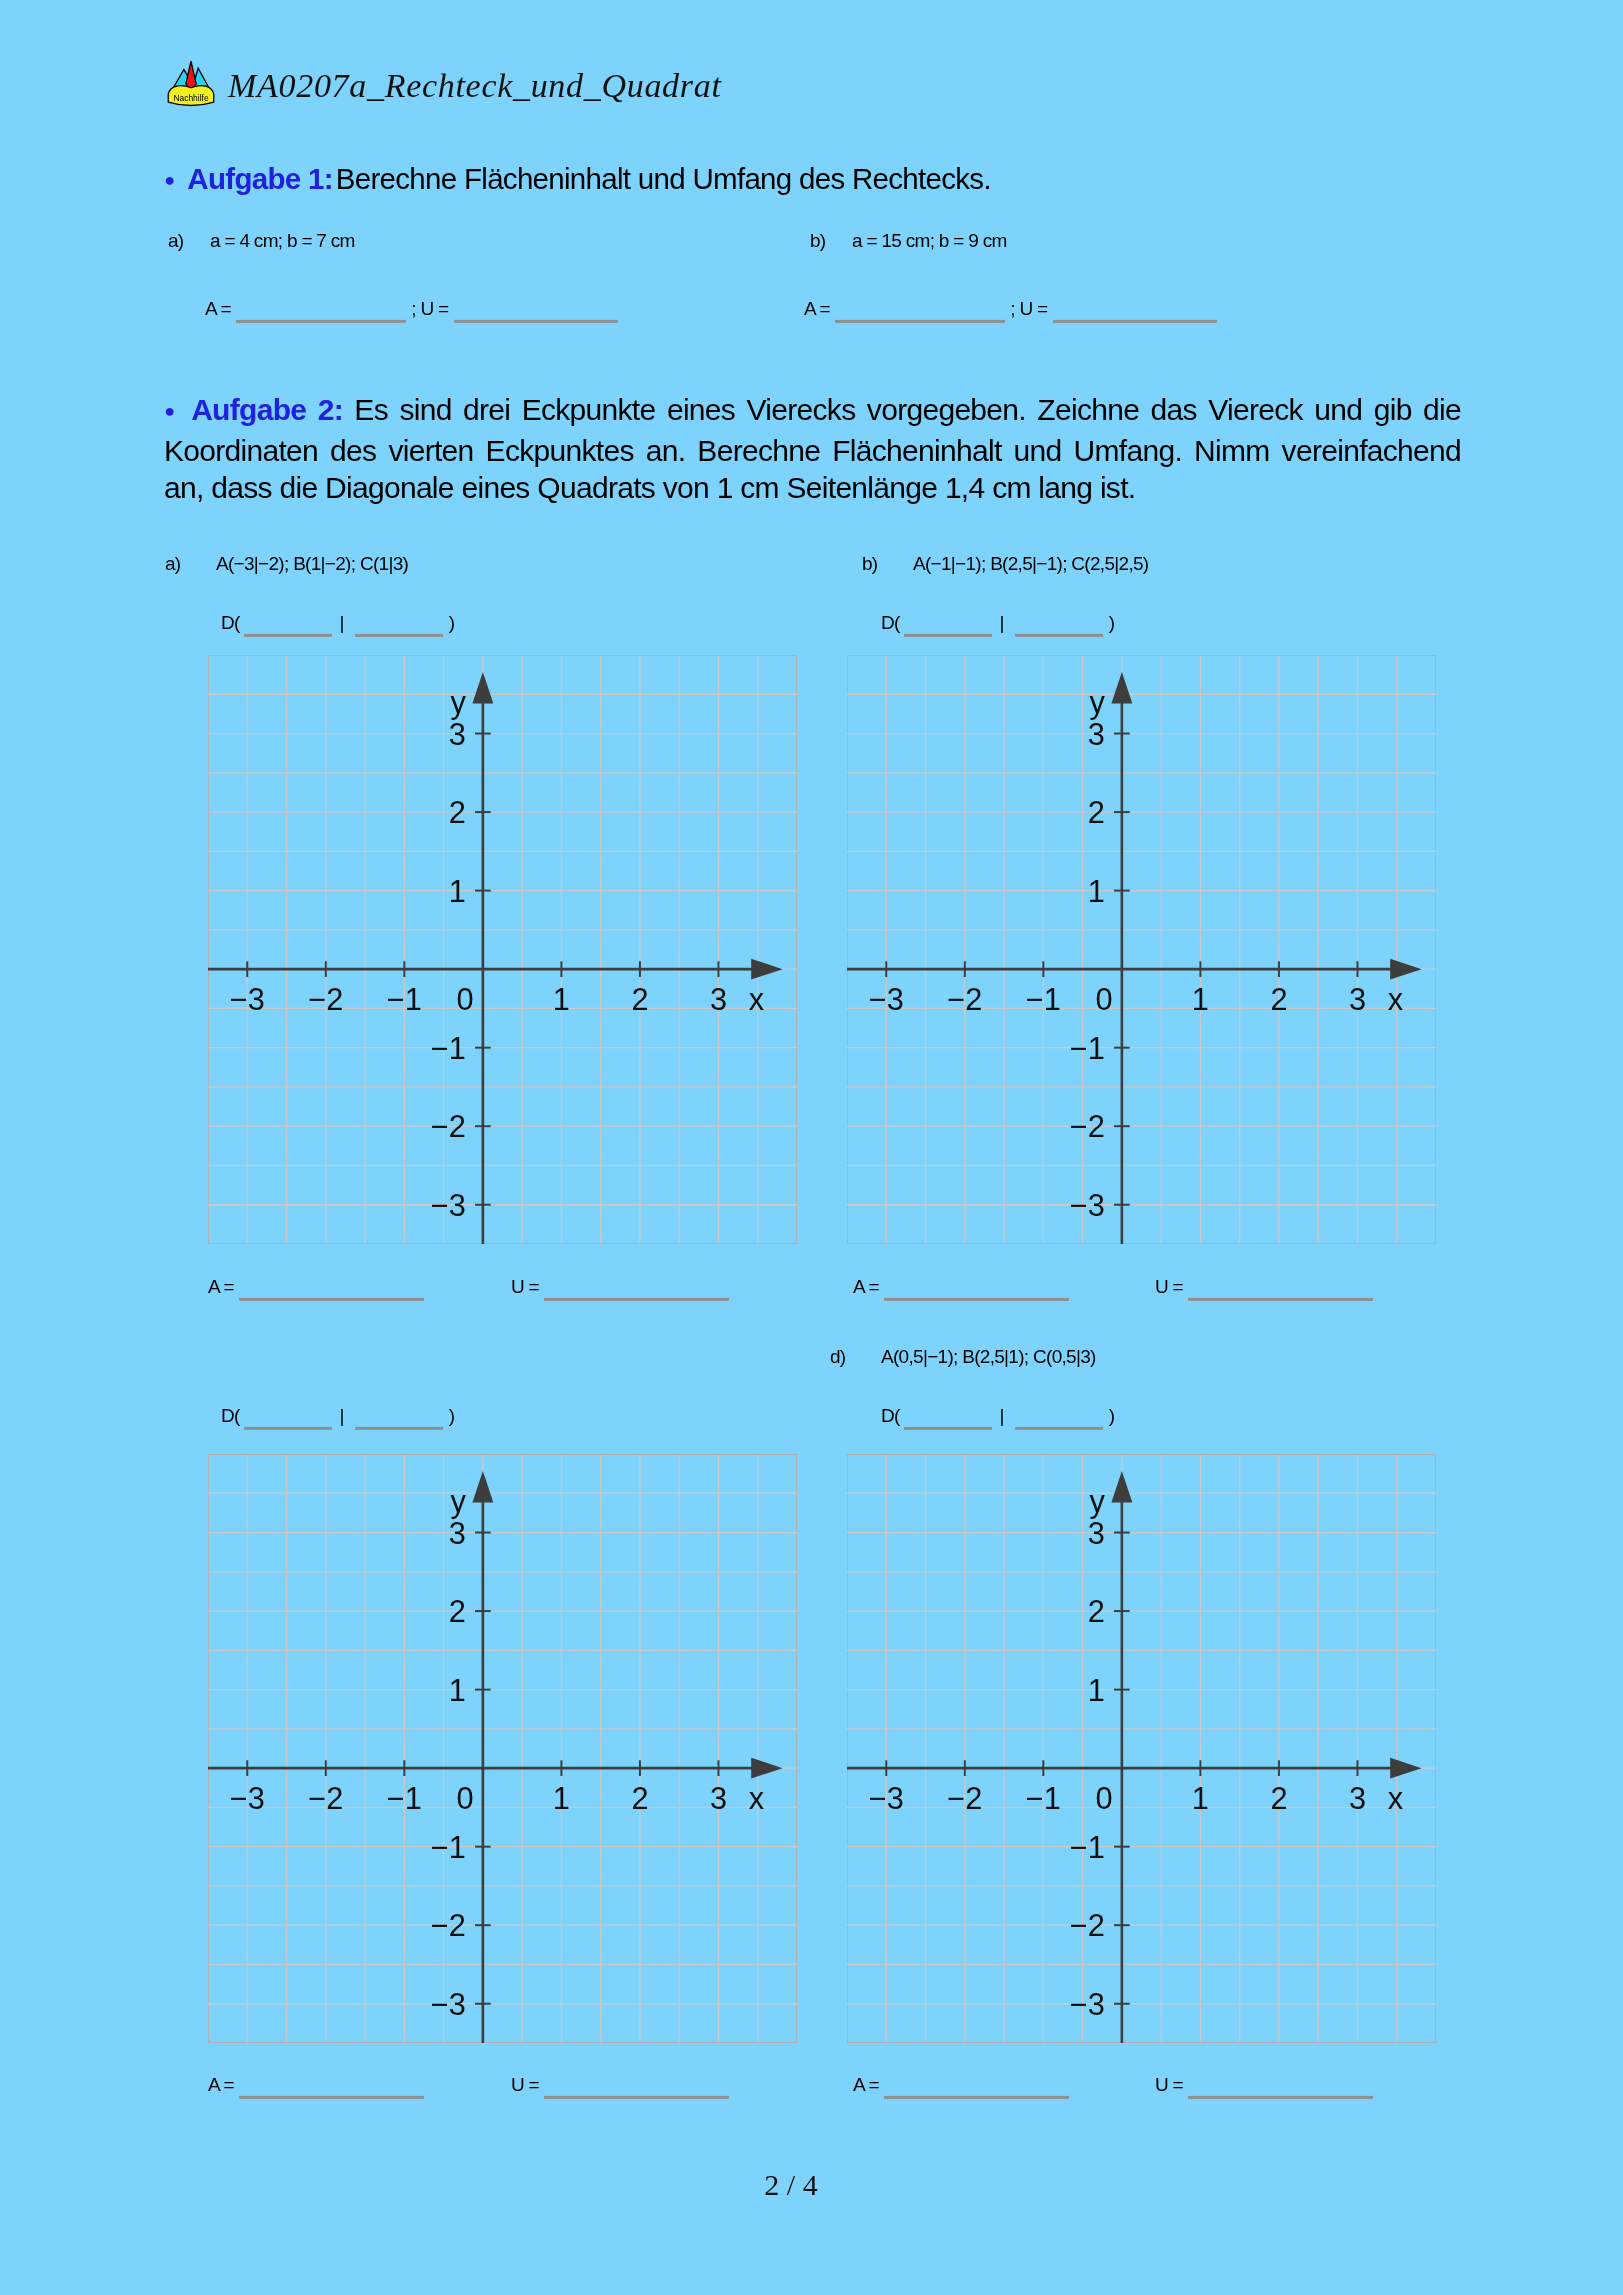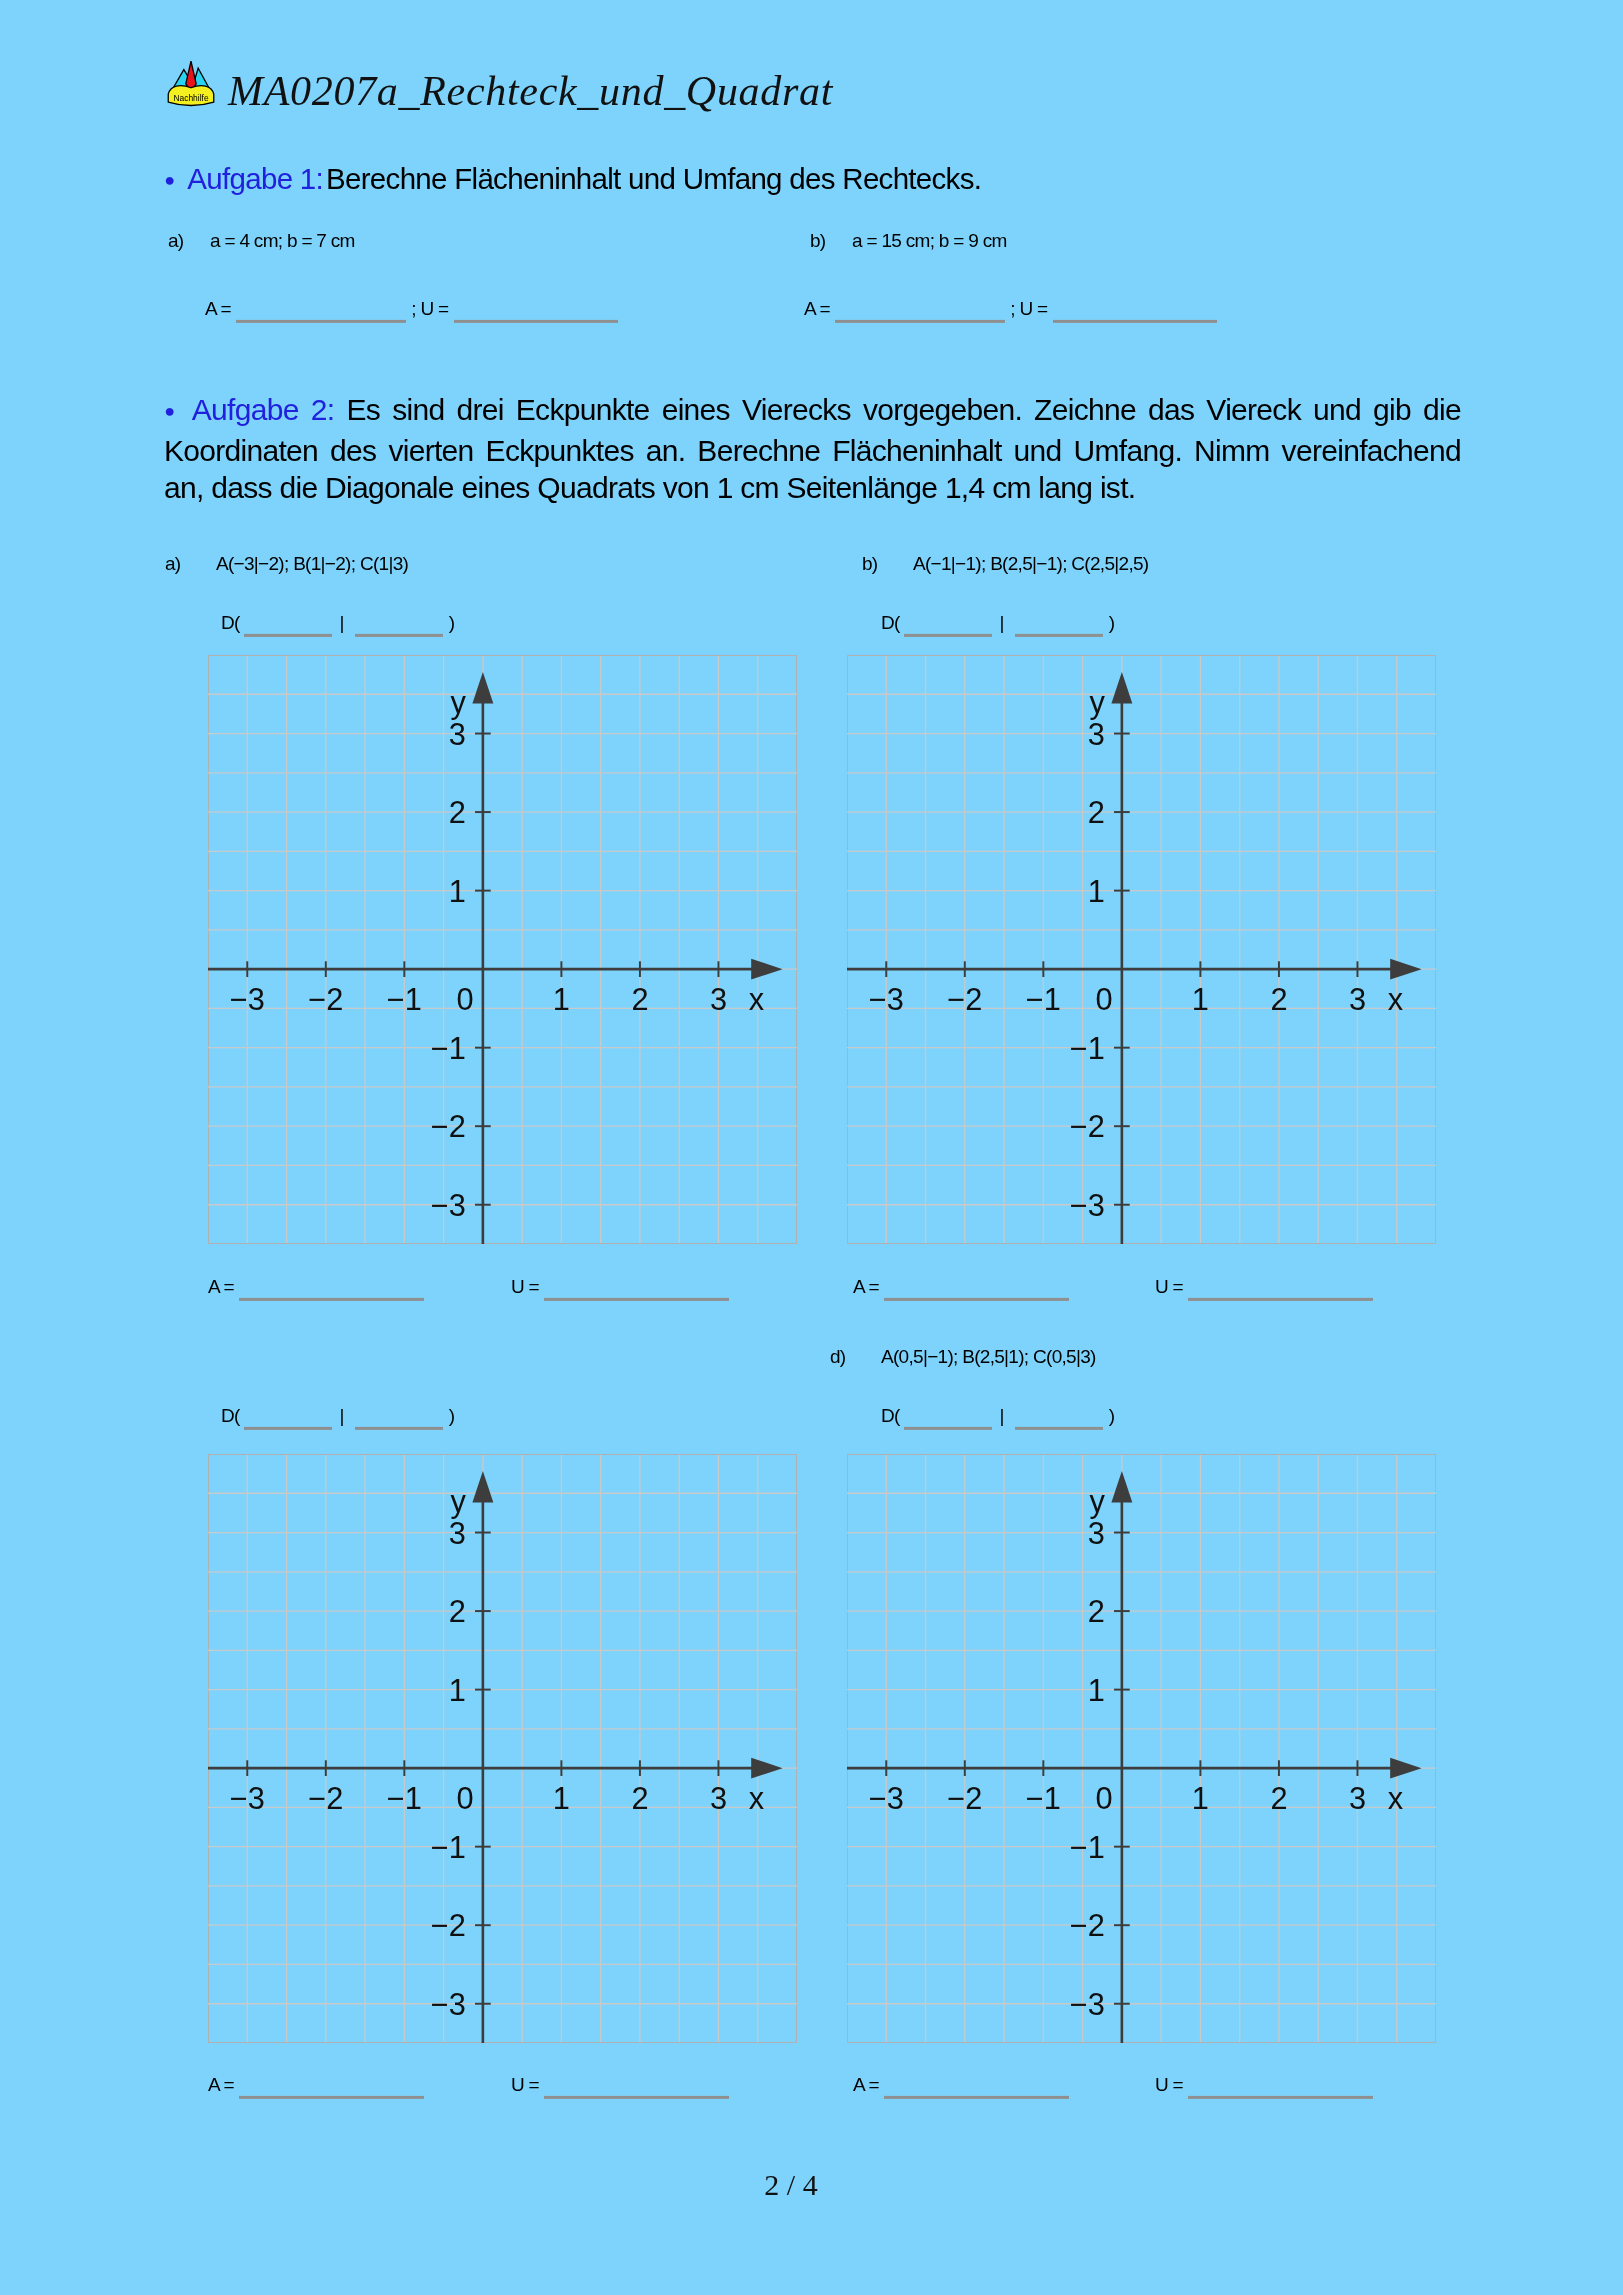--- a/index.html
+++ b/index.html
@@ -7,27 +7,27 @@
     width:1623px;height:2295px;position:relative;
     font-family:"Liberation Sans",sans-serif;color:#000;
     --accent:#2020dd;--blank:#8f8f8f;
   }
   .page{position:absolute;inset:0;background:#7dd3fc;overflow:hidden;}
 
   .logo{position:absolute;left:165px;top:59px;width:52px;height:51px;}
   .doc-title{
     position:absolute;left:228px;top:67px;
     font-family:"Liberation Serif",serif;font-style:italic;
-    font-size:42px;color:#111;white-space:nowrap;letter-spacing:0.7px;
+    font-size:34px;color:#111;white-space:nowrap;letter-spacing:0.7px;
   }
 
   .row{position:absolute;white-space:nowrap;font-size:19px;letter-spacing:-0.7px;}
   .heading{font-size:29.5px;}
   .bullet{color:var(--accent);font-size:18.3px;position:relative;top:-3.3px;margin-right:13px;}
-  .tlabel{color:var(--accent);font-weight:normal;}
+  .tlabel{color:var(--accent);font-weight:bold;}
   .instr{margin-left:3px;}
 
   .para{
     position:absolute;left:164px;top:361px;width:1297px;
     font-size:30px;line-height:37px;letter-spacing:-0.7px;
     text-align:justify;
   }
 
   .key1{display:inline-block;width:42px;}
   .key2{display:inline-block;width:51px;}

